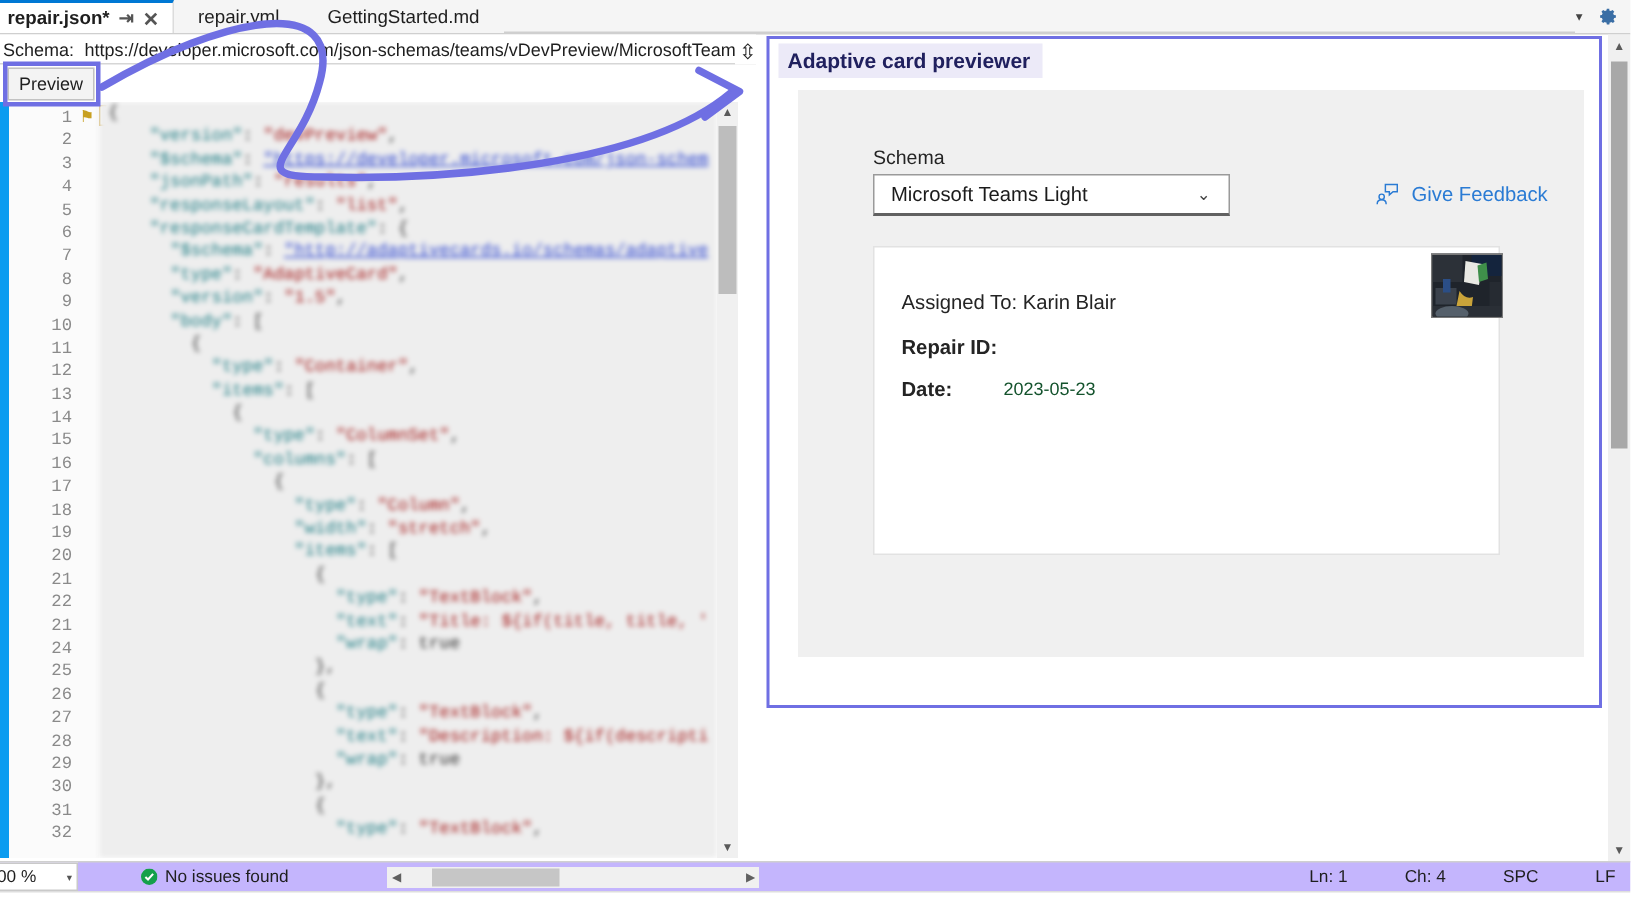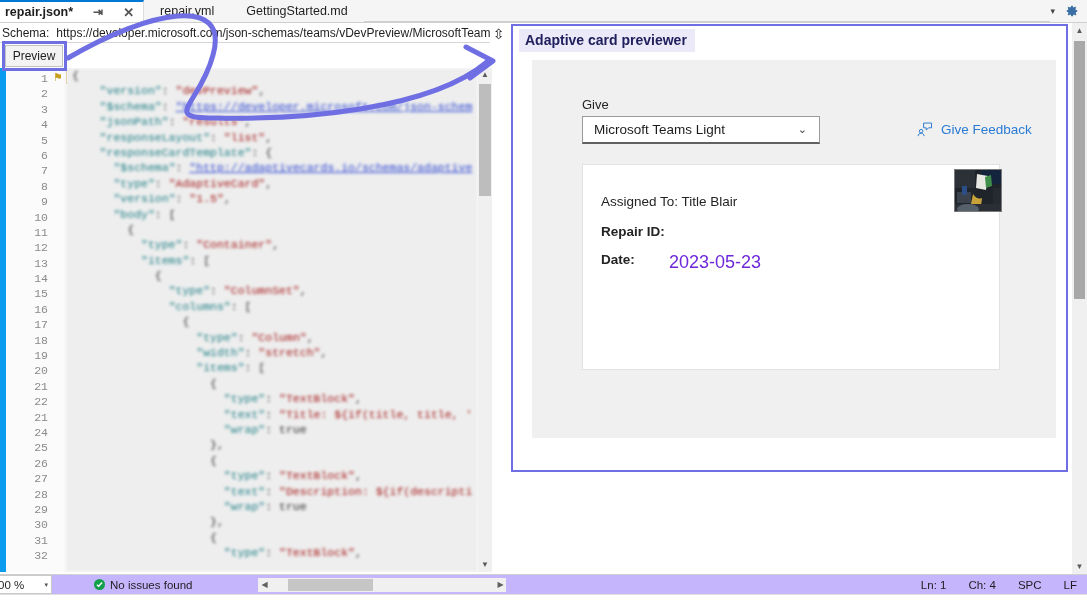--- a/index.html
+++ b/index.html
@@ -11,21 +11,21 @@
   }
   #app { position: relative; width: 1087px; height: 600px; }
 
   
   .tabbar {
     position: absolute; left: 0; top: 0; width: 1087px; height: 23px;
     background: #f5f5f5; border-bottom: 1px solid #cfcfcf;
     display: flex; align-items: stretch;
   }
   .tab {
-    display: flex; align-items: center; gap: 20px;
+    display: flex; align-items: center; gap: 6px;
     padding: 0 9px; font-size: 12.5px; color: #1e1e1e;
     background: #f0f0f0; border-right: 1px solid #dcdcdc;
     white-space: nowrap; cursor: default;
   }
   .tab.active {
     background: #ffffff; font-weight: bold;
     border-top: 2px solid #0078d4; padding-left: 5px;
   }
   .tab .tabname { font-size: 12.5px; }
   .tab .pin, .tab .close {
@@ -146,21 +146,21 @@
     background: #f0f0f0; margin-left: 66px;
     display: flex; align-items: center;
   }
   .hscroll .harr { font-size: 8px; color: #606060; width: 12px; text-align: center; cursor: pointer; }
   .hscroll .htrack { flex: 1; height: 12px; background: #f0f0f0; position: relative; }
   .hscroll .hthumb {
     position: absolute; left: 18px; top: 0; width: 85px; height: 12px;
     background: #c6c6c6;
   }
   .status-right {
-    margin-left: auto; display: flex; align-items: center; gap: 22px;
+    margin-left: auto; display: flex; align-items: center; gap: 38px;
     padding-right: 10px; font-size: 11.5px;
   }
   .bottom-strip {
     position: absolute; left: 0; top: 594px; width: 1087px; height: 6px;
     background: #ffffff; border-top: 1px solid #dedede;
   }
 
   
   .pvpanel {
     position: absolute; left: 511px; top: 24px; width: 557px; height: 448px;
@@ -200,21 +200,21 @@
   .ct { font-size: 13.5px; color: #242424; line-height: 19px; }
   .ct.gap { margin-top: 13px; }
   .desc { width: 308px; }
   .card-thumb {
     position: absolute; left: 371px; top: 4px; width: 48px; height: 43px;
     border: 1px solid #7a7a7a; overflow: hidden; background: #1c2026;
   }
   .thumb-svg { display: block; width: 48px; height: 43px; }
   .kvrow { display: flex; margin-top: 13px; }
   .kvrow .kk { font-size: 13.5px; font-weight: bold; color: #242424; width: 68px; }
-  .kvrow .vv { font-size: 18px; color: #6d28d9; }
+  .kvrow .vv { font-size: 12px; color: #14532d; }
 
   
   .outer-vscroll {
     position: absolute; left: 1072px; top: 23px; width: 15px; height: 551px;
     background: #f0f0f0;
   }
   .outer-vscroll .oarr {
     position: absolute; left: 0; width: 15px; height: 15px;
     text-align: center; font-size: 8px; color: #5a5a5a; line-height: 15px;
     cursor: pointer;
@@ -347,38 +347,38 @@
       <div class="arr" style="top:0">▲</div>
       <div class="thumb"></div>
       <div class="arr" style="top:490px">▼</div>
     </div>
   </div>
 
   <div class="pvpanel">
     <div class="pv-title">Adaptive card previewer</div>
     <div class="pv-body">
 
-      <div class="theme-label">Give</div>
+      <div class="theme-label">Schema</div>
       <div class="theme-select">
         <span>Microsoft Teams Light</span>
         <span class="sel-chev">⌄</span>
       </div>
 
       <div class="feedback">
         <svg class="fb-ico" viewBox="0 0 18 17">
           <circle cx="4.6" cy="10.4" r="2" fill="none" stroke="#2a7bd4" stroke-width="1.1"></circle>
           <path d="M1.2 16c0-2 1.5-3.3 3.4-3.3S8 14 8 16" fill="none" stroke="#2a7bd4" stroke-width="1.1"></path>
           <path d="M7.4 1.2h9v5.4h-3.2L10.4 9V6.6H7.4z" fill="none" stroke="#2a7bd4" stroke-width="1.1"></path>
         </svg>
         <span>Give Feedback</span>
       </div>
 
       <div class="card">
         <div class="card-inner">
-          <div class="ct gap">Assigned To: Title Blair</div>
+          <div class="ct gap">Assigned To: Karin Blair</div>
           <div class="kvrow">
             <span class="kk">Repair ID:</span>
             <span class="vv"></span>
           </div>
           <div class="kvrow">
             <span class="kk">Date:</span>
             <span class="vv">2023-05-23</span>
           </div>
         </div>
         <div class="card-thumb">

